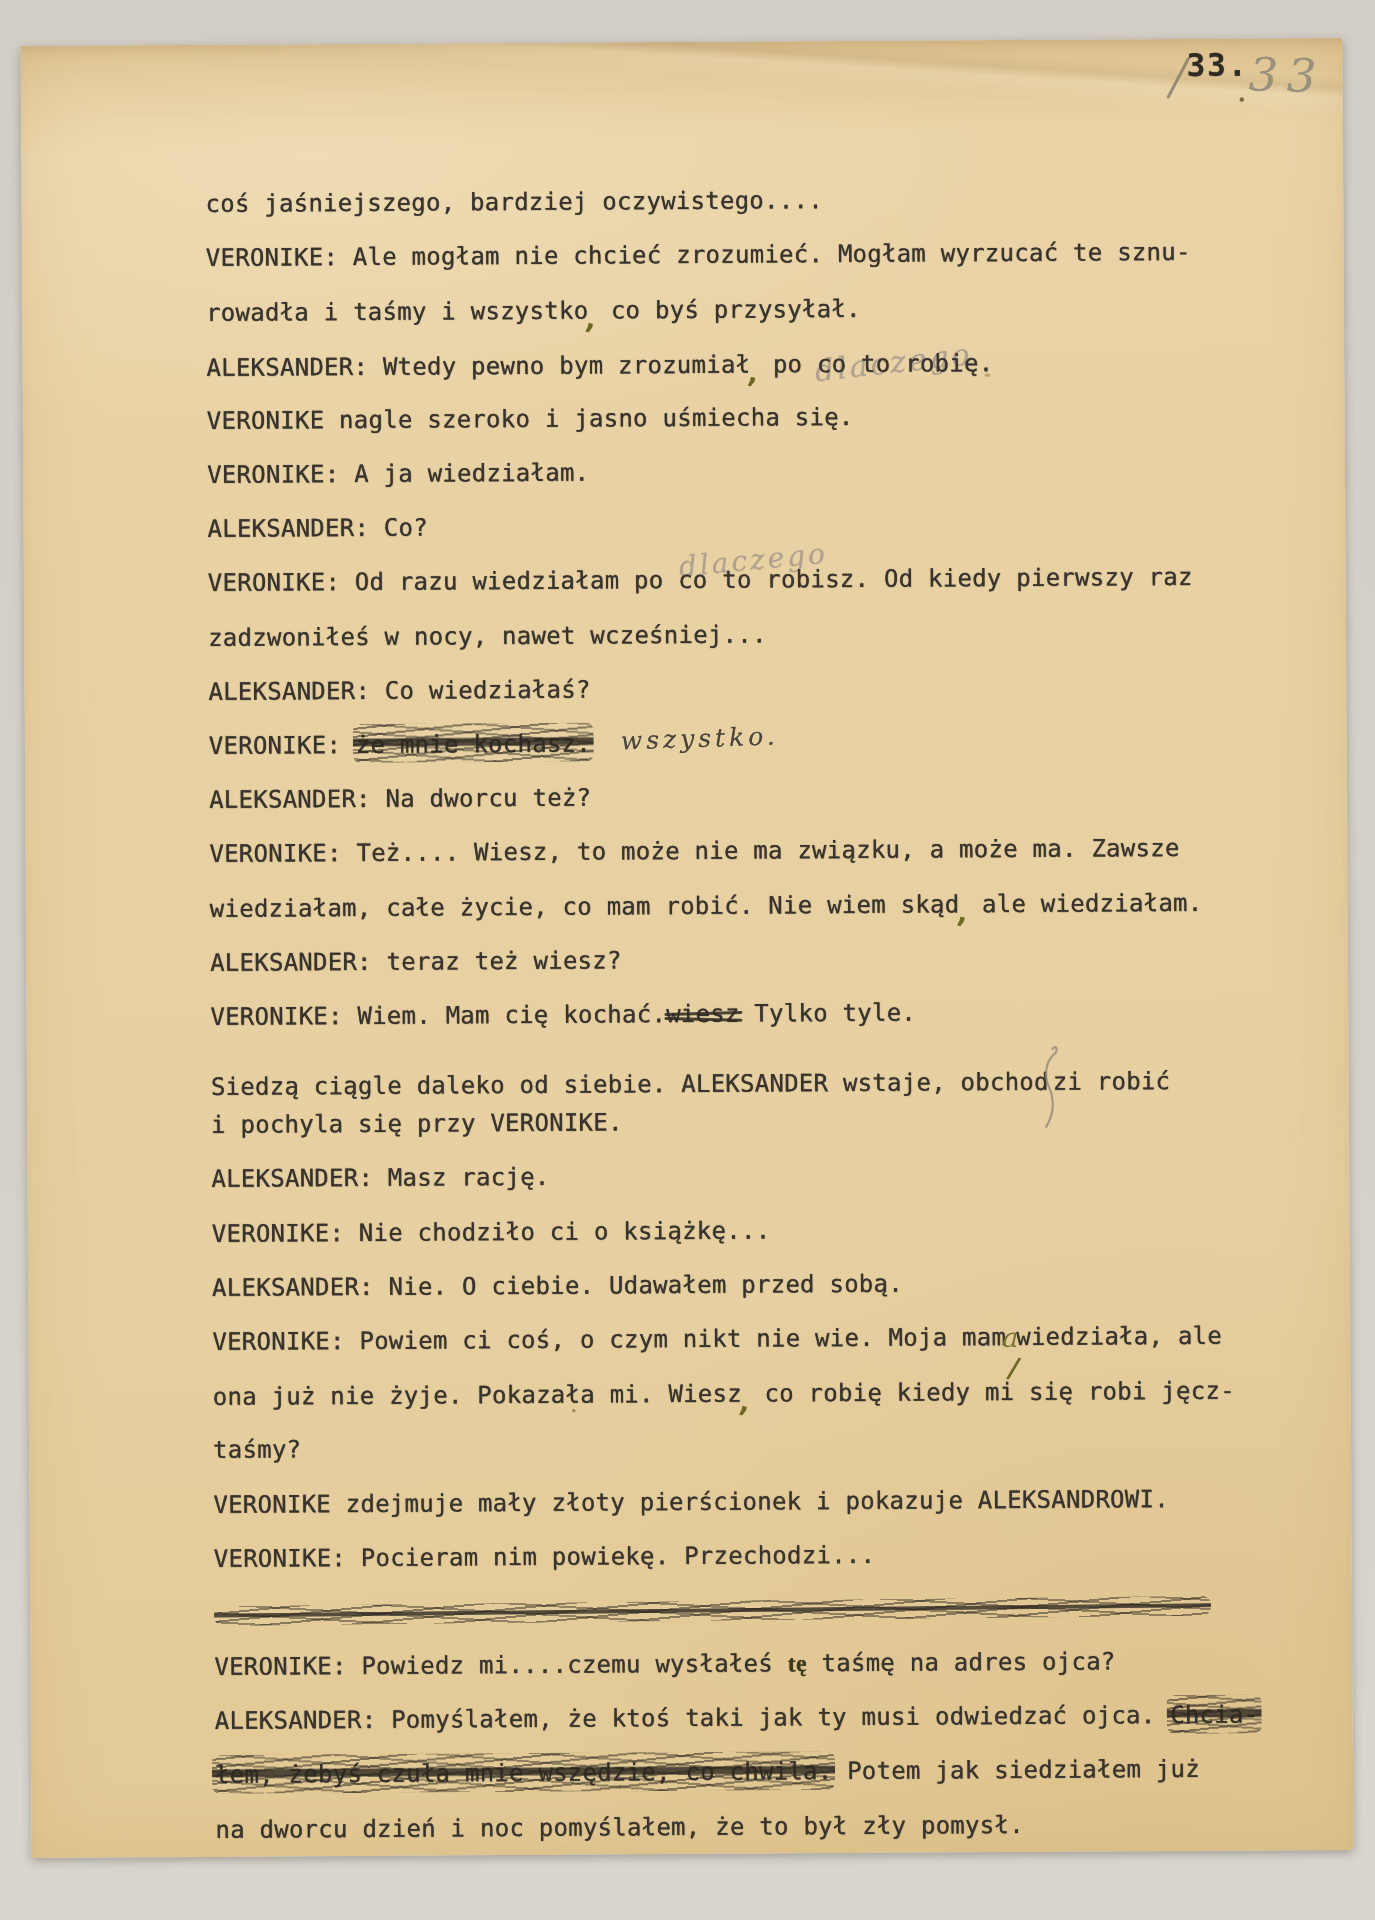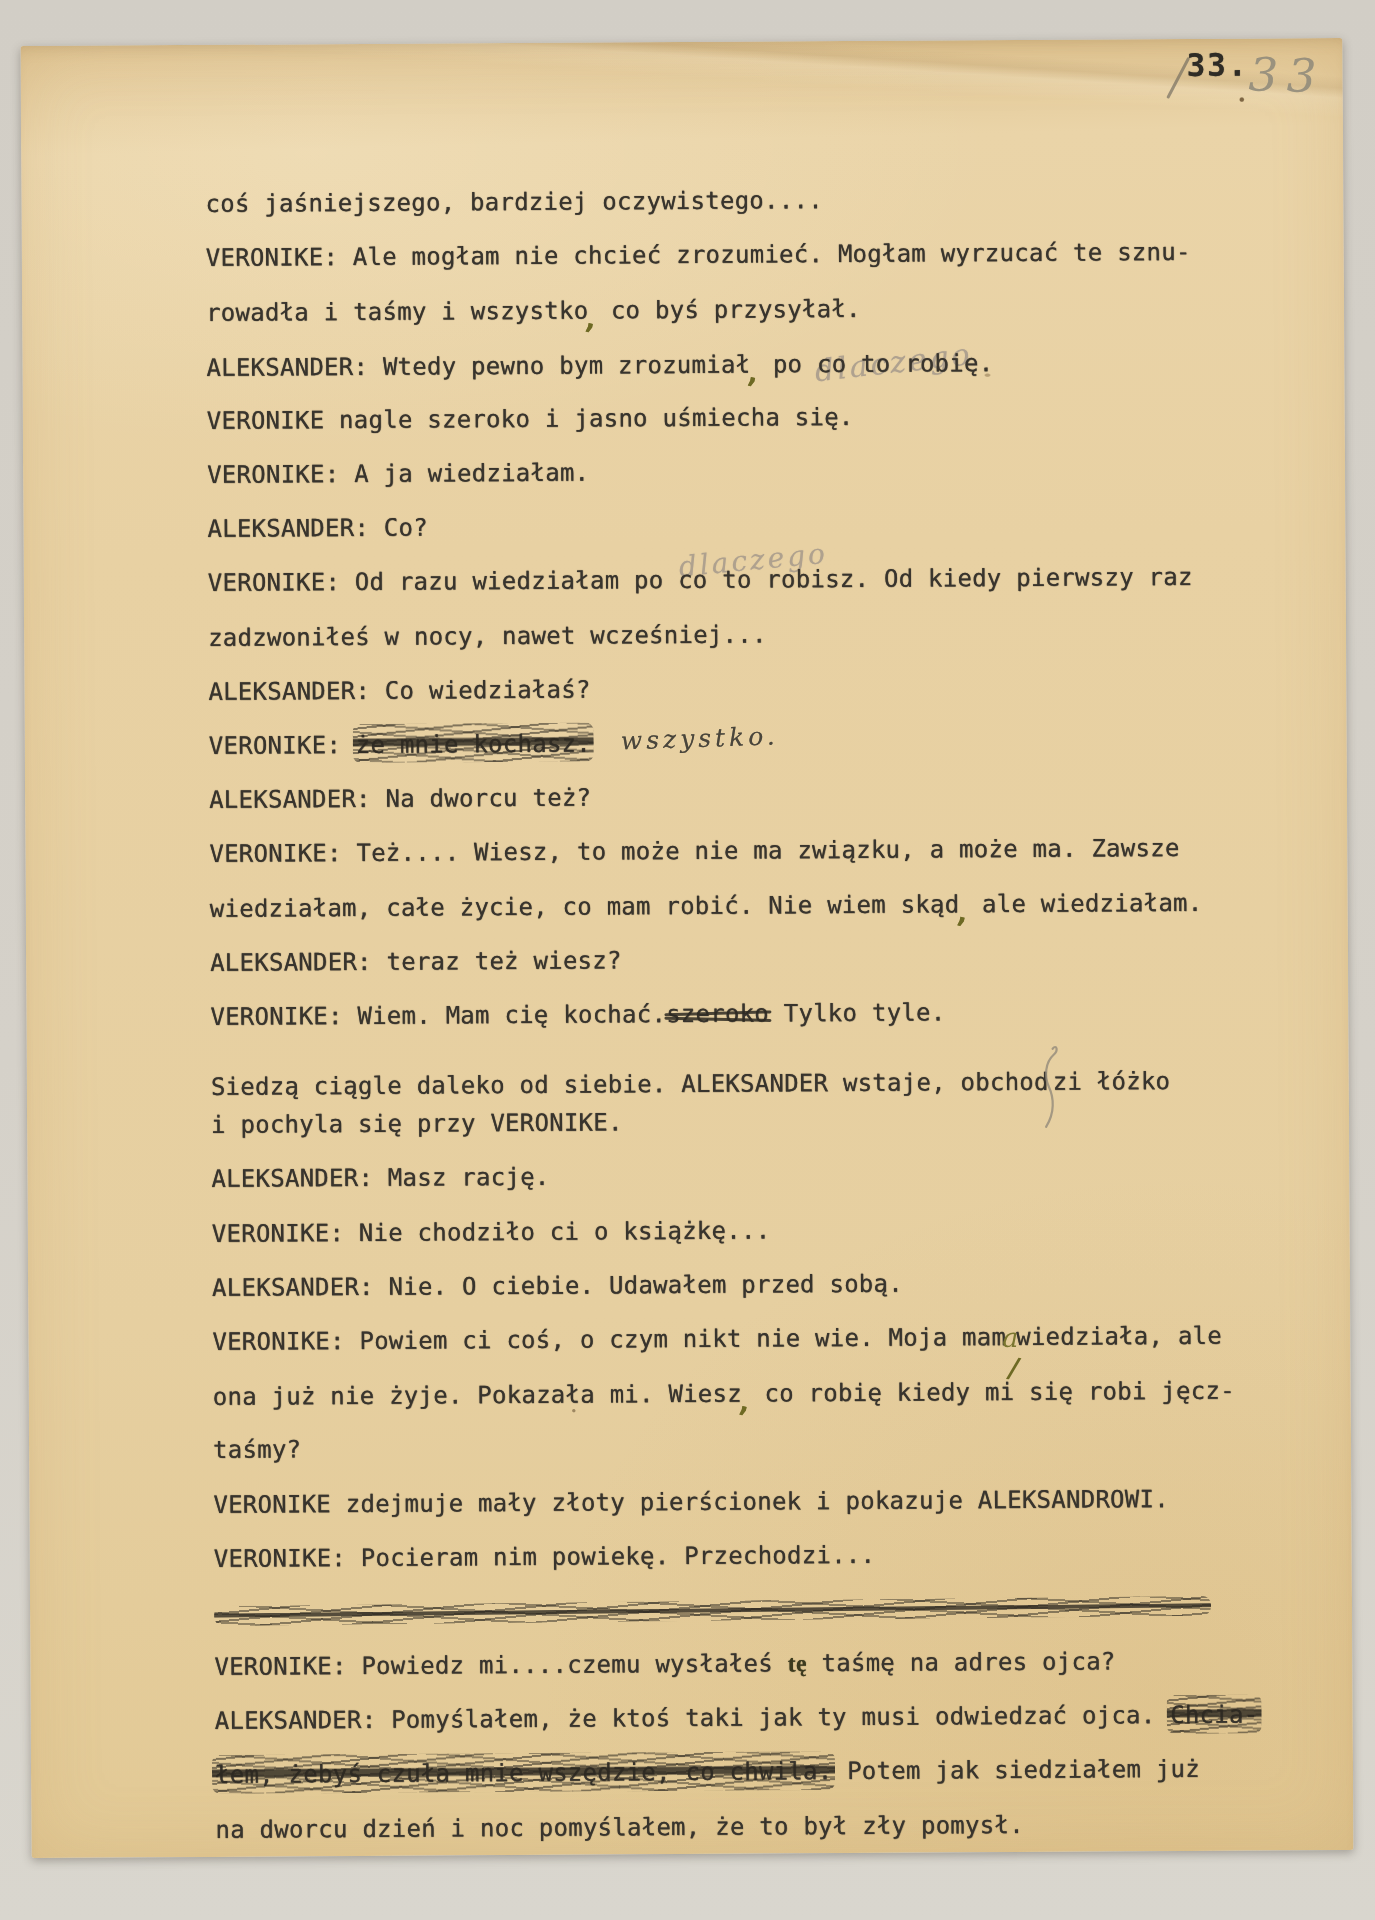--- a/index.html
+++ b/index.html
@@ -122,24 +122,24 @@
       <div class="line"><span class="t">VERONIKE: A ja wiedziałam.</span></div>
       <div class="line"><span class="t">ALEKSANDER: Co?</span></div>
       <div class="line"><span class="t">VERONIKE: Od razu wiedziałam po co to robisz. Od kiedy pierwszy raz</span></div>
       <div class="line"><span class="t">zadzwoniłeś w nocy, nawet wcześniej...</span></div>
       <div class="line"><span class="t">ALEKSANDER: Co wiedziałaś?</span></div>
       <div class="line"><span class="t">VERONIKE: </span><span class="t sc">że mnie kochasz.</span><span class="t">  </span><span class="hd">wszystko.</span></div>
       <div class="line"><span class="t">ALEKSANDER: Na dworcu też?</span></div>
       <div class="line"><span class="t">VERONIKE: Też.... Wiesz, to może nie ma związku, a może ma. Zawsze</span></div>
       <div class="line"><span class="t">wiedziałam, całe życie, co mam robić. Nie wiem skąd</span><span class="ol">,</span><span class="t"> ale wiedziałam.</span></div>
       <div class="line"><span class="t">ALEKSANDER: teraz też wiesz?</span></div>
-      <div class="line"><span class="t">VERONIKE: Wiem. Mam cię kochać.</span><span class="t st">szeroko</span><span class="t"> Tylko tyle.</span></div>
+      <div class="line"><span class="t">VERONIKE: Wiem. Mam cię kochać.</span><span class="t st">wiesz</span><span class="t"> Tylko tyle.</span></div>
       <div class="line"><span class="t">Siedzą ciągle daleko od siebie. ALEKSANDER wstaje, obchod</span><span class="clip"><svg width="16" height="88" viewBox="0 0 16 88">
             <path d="M11,6 C15,1 17,8 12,12 C4,19 2,33 7,44 C12,55 13,70 4,84" fill="none" stroke="#8e8678" stroke-width="2.2" stroke-linecap="round" opacity="0.75"></path>
-          </svg></span><span class="t">zi łóżko</span></div>
+          </svg></span><span class="t">zi robić</span></div>
       <div class="line"><span class="t">i pochyla się przy VERONIKE.</span></div>
       <div class="line"><span class="t">ALEKSANDER: Masz rację.</span></div>
       <div class="line"><span class="t">VERONIKE: Nie chodziło ci o książkę...</span></div>
       <div class="line"><span class="t">ALEKSANDER: Nie. O ciebie. Udawałem przed sobą.</span></div>
       <div class="line"><span class="t">VERONIKE: Powiem ci coś, o czym nikt nie wie. Moja mam</span><span class="ins"><span class="ins-a">a</span></span><span class="t">wiedziała, ale</span></div>
       <div class="line"><span class="t">ona już nie żyje. Pokazała mi. Wiesz</span><span class="ol">,</span><span class="t"> co robię kiedy mi się robi jęcz-</span></div>
       <div class="line"><span class="t">taśmy?</span></div>
       <div class="line"><span class="t">VERONIKE zdejmuje mały złoty pierścionek i pokazuje ALEKSANDROWI.</span></div>
       <div class="line"><span class="t">VERONIKE: Pocieram nim powiekę. Przechodzi...</span></div>
       <div class="line"><span class="bar" style="width: 69ch;"></span></div>

